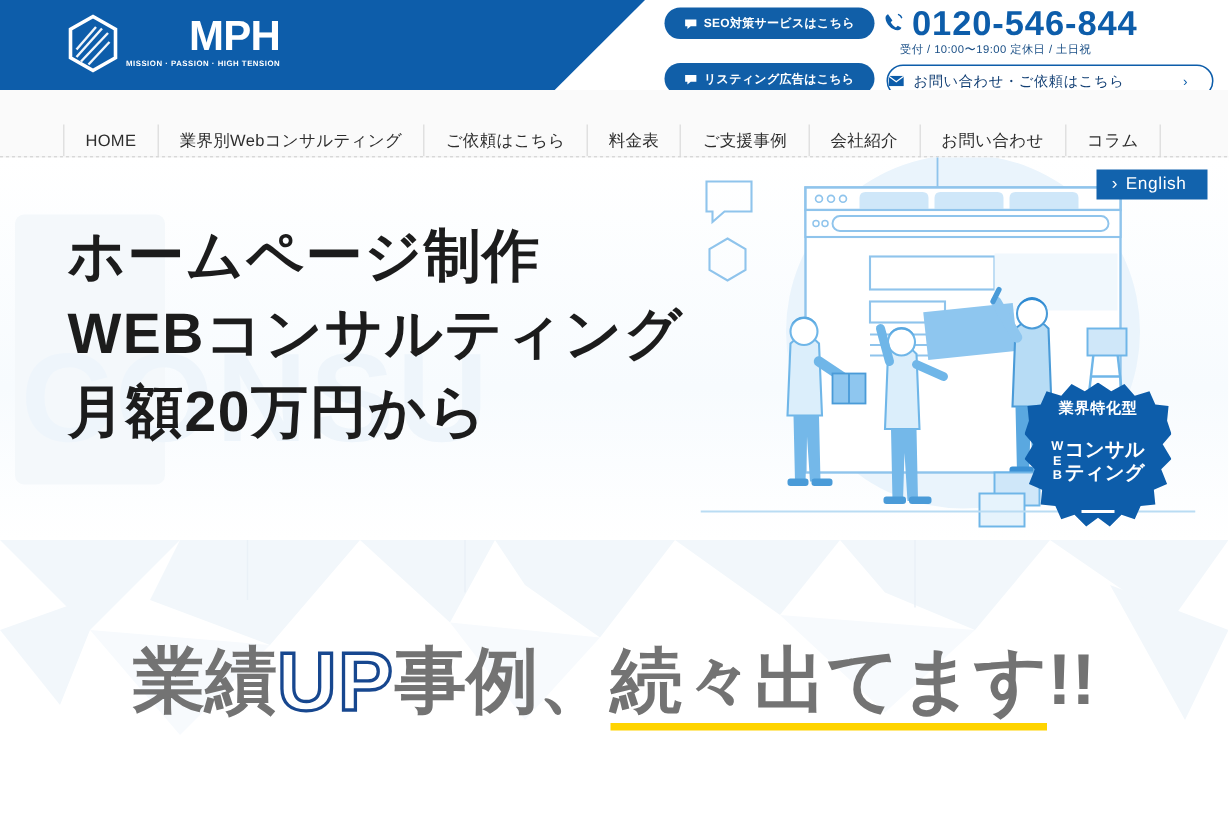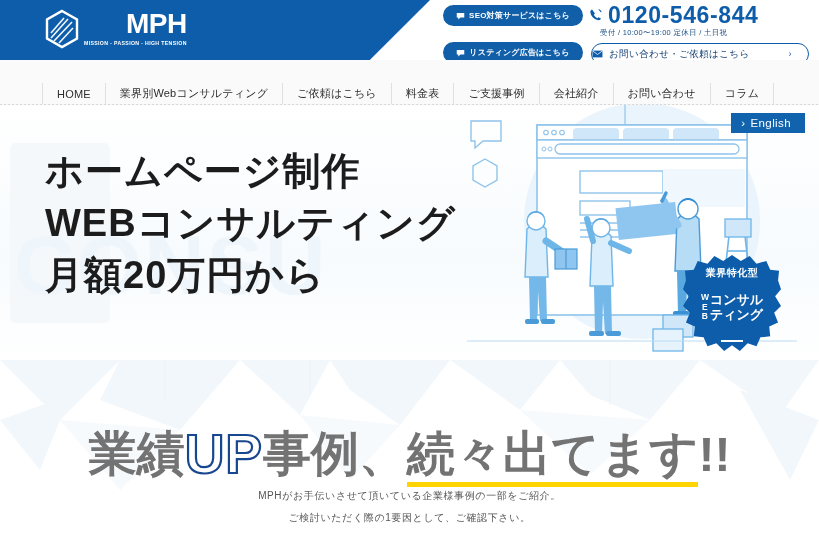--- a/index.html
+++ b/index.html
@@ -357,19 +357,15 @@
         <line x1="165" y1="0" x2="165" y2="40"></line>
         <line x1="310" y1="0" x2="310" y2="35"></line>
         <line x1="610" y1="0" x2="610" y2="45"></line>
       </g>
     </svg>
 
     <div class="banner-head">
       <span class="bh">業績</span><span class="bh-up">UP</span><span class="bh">事例、</span><span class="bh bh-mark">続々出てます</span><span class="bh">!!</span>
     </div>
 
-    <div class="banner-sub">
-      <div>MPHがお手伝いさせて頂いている企業様事例の一部をご紹介。</div>
-      <div>ご検討いただく際の1要因として、ご確認下さい。</div>
-    </div>
   </section>
 
 </div>
 
 </body></html>

